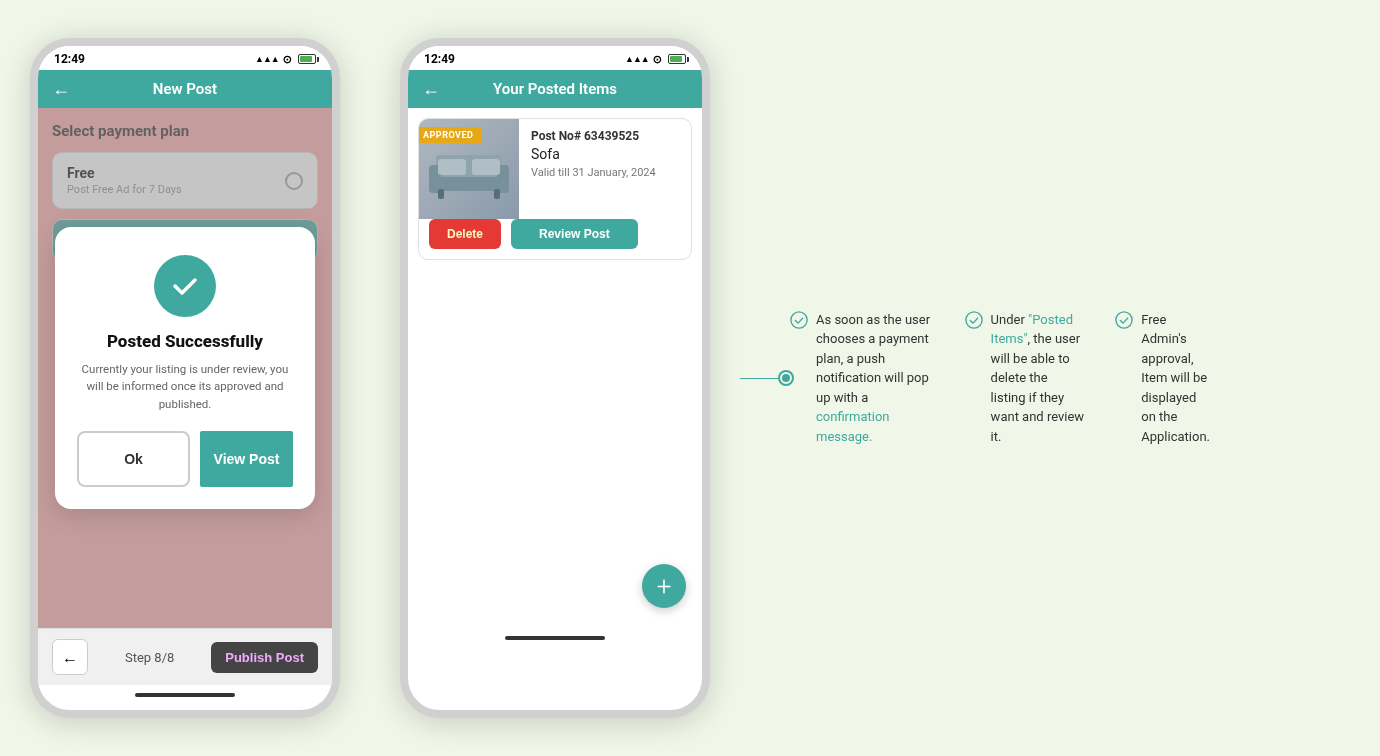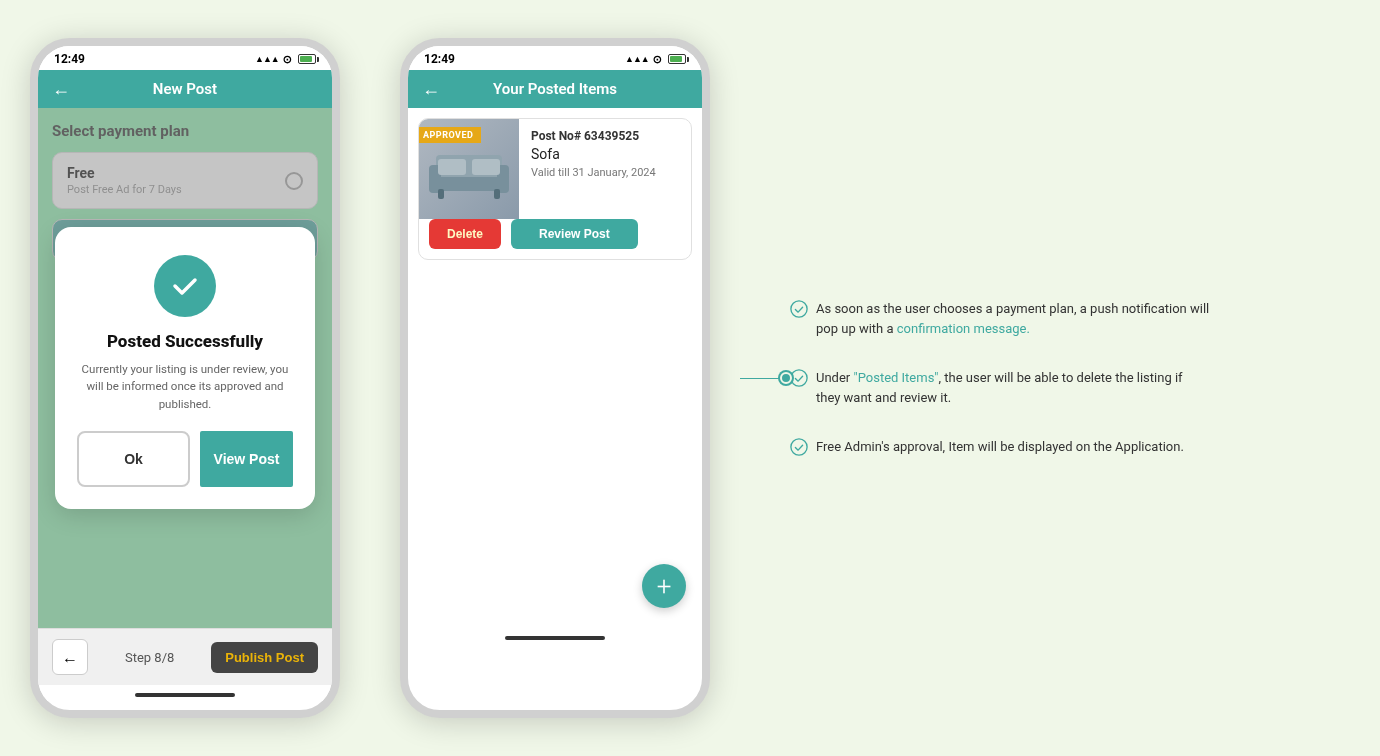--- a/index.html
+++ b/index.html
@@ -78,21 +78,21 @@
     .phone-header .back-btn {
       position: absolute;
       left: 14px;
       font-size: 18px;
       cursor: pointer;
     }
 
     
     .phone-body {
       padding: 14px;
-      background: #86efac;
+      background: #fca5a5;
       min-height: 520px;
       position: relative;
     }
 
     
     .payment-title {
       font-size: 15px;
       font-weight: 700;
       color: #222;
       margin-bottom: 12px;
@@ -201,21 +201,21 @@
       border: 1px solid #ccc;
       border-radius: 6px;
       display: flex; align-items: center; justify-content: center;
       background: #fff;
       font-size: 16px;
       cursor: pointer;
     }
     .step-label { font-size: 13px; color: #555; }
     .publish-btn {
       background: #444;
-      color: #eab308;
+      color: #f0abfc;
       border: none;
       border-radius: 6px;
       padding: 8px 14px;
       font-size: 13px;
       font-weight: 600;
       cursor: pointer;
     }
     .home-indicator {
       width: 100%;
       display: flex;
@@ -339,21 +339,21 @@
     
     .annotation-panel {
       flex: 1;
       padding: 20px 20px 20px 50px;
       position: relative;
     }
 
     .annotation-list {
       list-style: none;
       display: flex;
-      flex-direction: column;
+      flex-direction: row;
       gap: 30px;
       max-width: 420px;
     }
     .annotation-item {
       display: flex;
       gap: 8px;
       align-items: flex-start;
       font-size: 13px;
       color: #333;
       line-height: 1.5;

